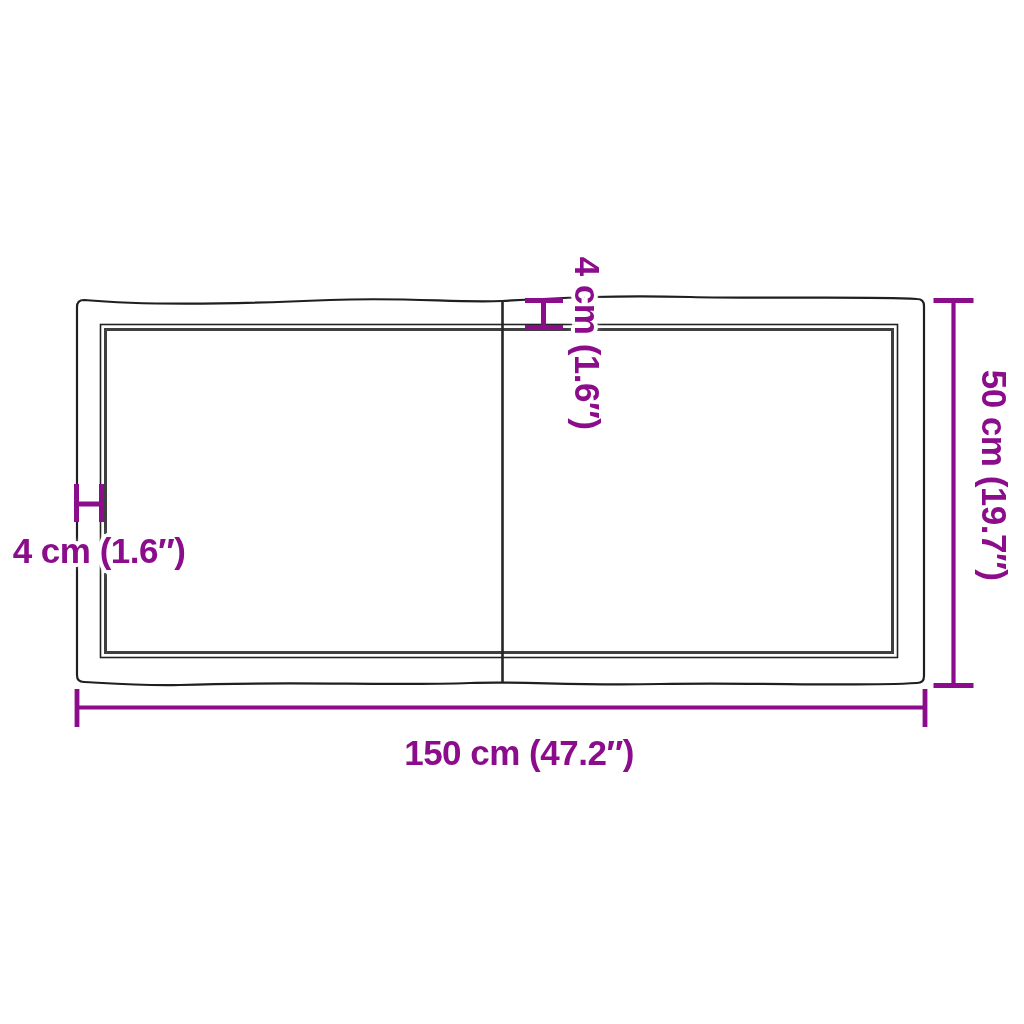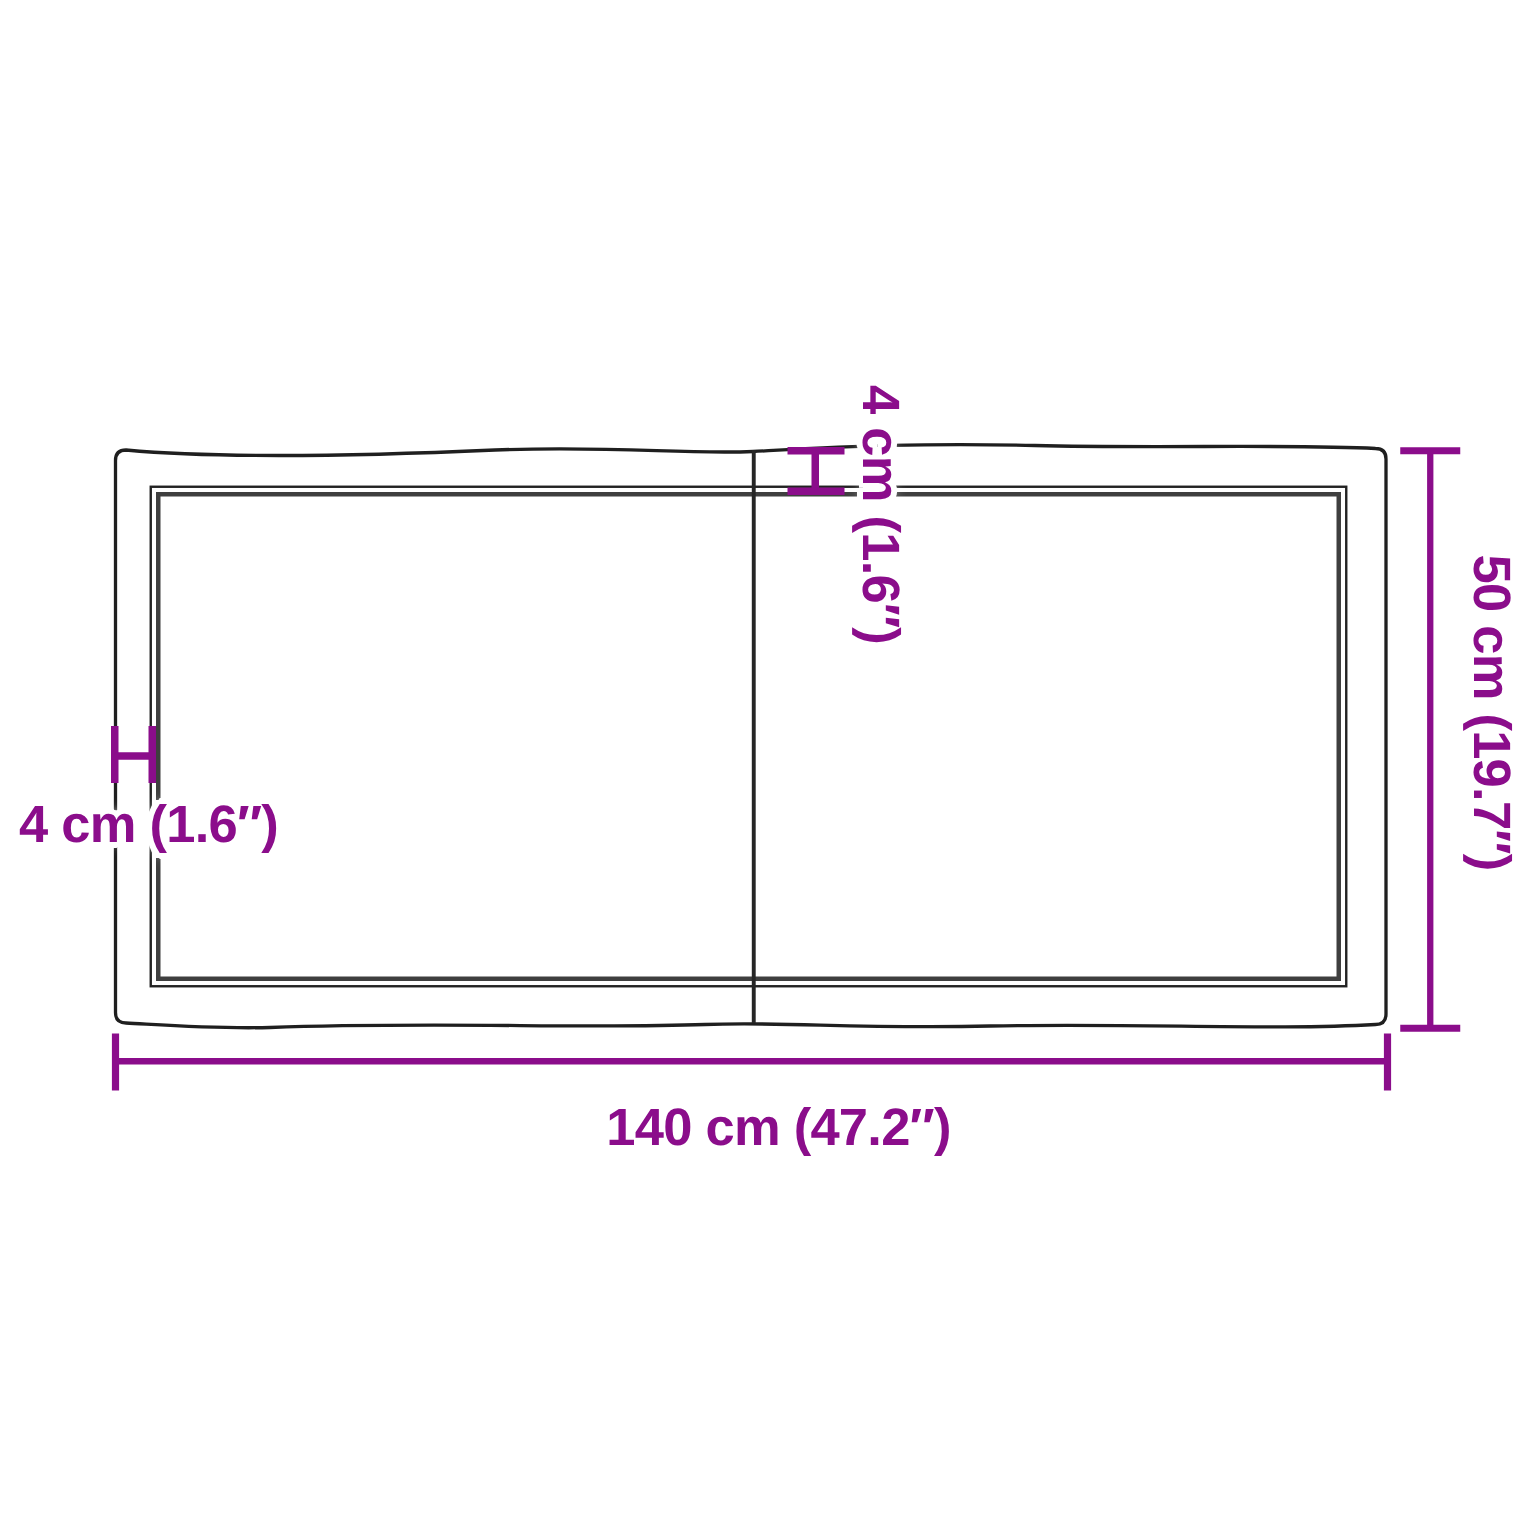--- a/index.html
+++ b/index.html
@@ -86,21 +86,21 @@
       <line x1="101.5" y1="484" x2="101.5" y2="522" stroke-width="5"></line>
     </g>
 
     <g stroke="#8B0D8B">
       <line x1="543.5" y1="300" x2="543.5" y2="328" stroke-width="5"></line>
       <line x1="525" y1="300.5" x2="563" y2="300.5" stroke-width="5"></line>
       <line x1="525" y1="327.5" x2="563" y2="327.5" stroke-width="5"></line>
     </g>
   </svg>
 
-  <div class="dim-label label-center" style="left: 519px; top: 752px;">140 cm (47.2″)</div>
+  <div class="dim-label label-center" style="left: 519px; top: 752px;">150 cm (47.2″)</div>
 
   <div class="dim-label label-rot90" style="left: 994px; top: 475px;">50 cm (19.7″)</div>
 
   <div class="dim-label label-center" style="left: 99px; top: 550px;">4 cm (1.6″)</div>
 
   <div class="dim-label label-rot90" style="left: 587px; top: 343px;">4 cm (1.6″)</div>
 
 </div>
 
 </body></html>

